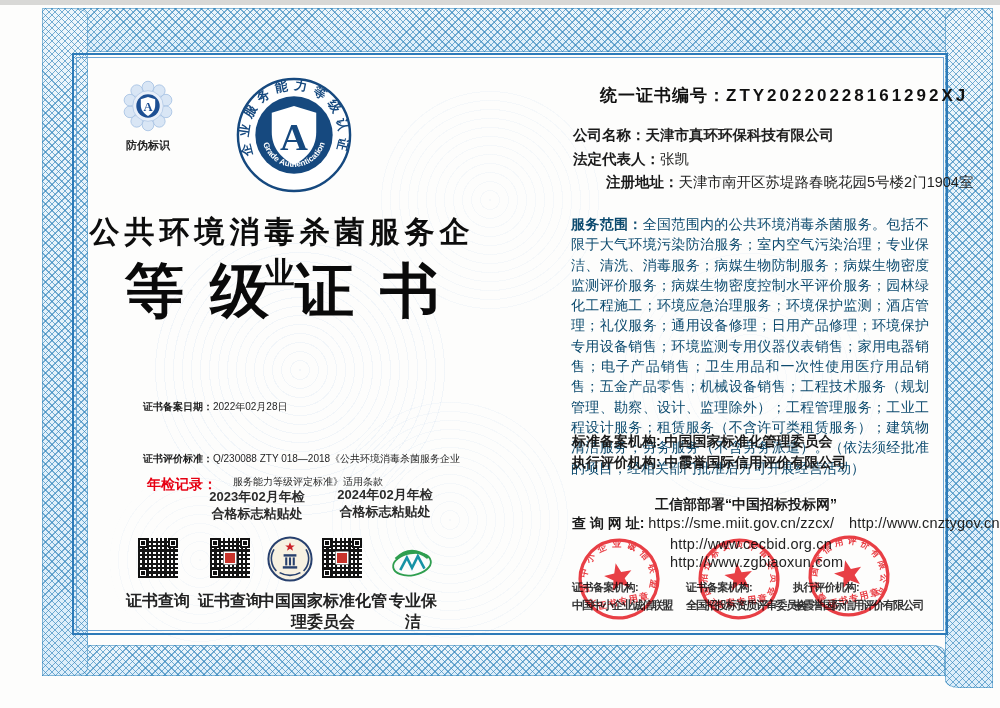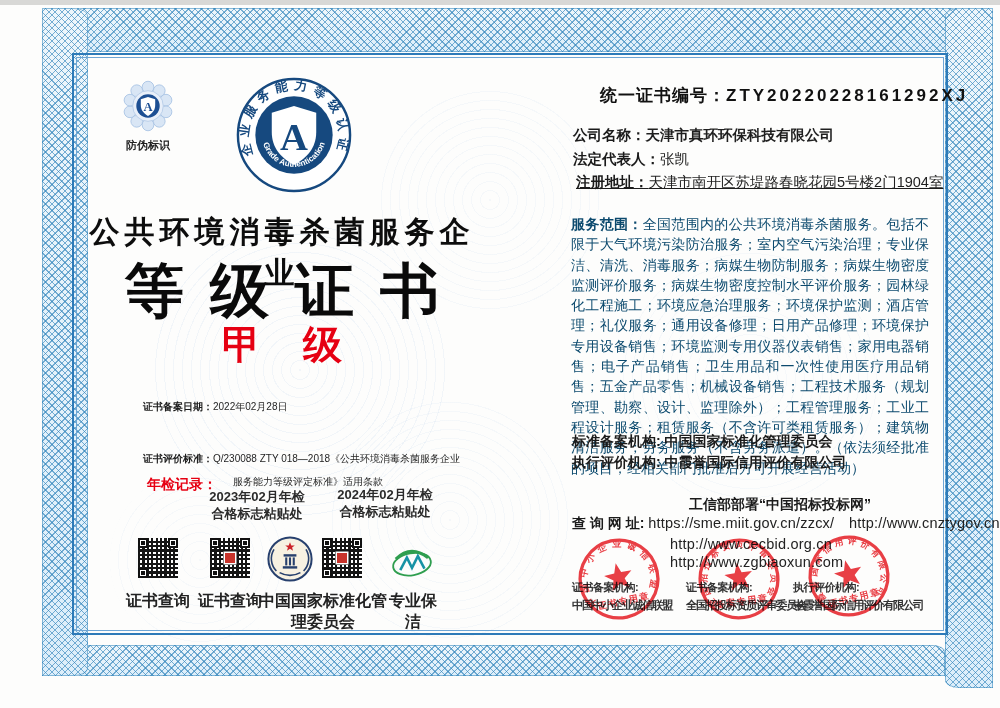--- a/index.html
+++ b/index.html
@@ -120,27 +120,26 @@
   <div class="abs certno">
     <span>统一证书编号：</span><span class="num">ZTY20220228161292XJ</span>
   </div>
 
   <div class="abs cline" style="left:573px;top:126px;">
     <span class="lbl">公司名称：</span><span class="val b">天津市真环环保科技有限公司</span>
   </div>
   <div class="abs cline" style="left:573px;top:150px;">
     <span class="lbl">法定代表人：</span><span class="val">张凯</span>
   </div>
-  <div class="abs cline" style="left:576px;top:173px;text-decoration:underline;">
+  <div class="abs cline" style="left:606px;top:173px;">
     <span class="lbl">注册地址：</span><span class="val">天津市南开区苏堤路春晓花园5号楼2门1904室</span>
   </div>
 
   <div class="abs t1">公共环境消毒杀菌服务企业</div>
   <div class="abs t2">等级证书</div>
-  <div class="abs t3">甲级</div>
 
   <div class="abs dline" style="top:376px;">
     <span class="lbl">证书备案日期：</span><span class="val">2022年02月28日</span>
   </div>
   <div class="abs dline" style="top:428px;">
     <span class="lbl">证书评价标准：</span><span class="val">Q/230088 ZTY 018—2018《公共环境消毒杀菌服务企业</span>
   </div>
   <div class="abs dline" style="top:451px;left:233px;">
     <span class="val">服务能力等级评定标准》适用条款</span>
   </div>
@@ -156,21 +155,21 @@
   </div>
 
   <div class="abs scope"><b>服务范围：</b><span>全国范围内的公共环境消毒杀菌服务。包括不限于大气环境污染防治服务；室内空气污染治理；专业保洁、清洗、消毒服务；病媒生物防制服务；病媒生物密度监测评价服务；病媒生物密度控制水平评价服务；园林绿化工程施工；环境应急治理服务；环境保护监测；酒店管理；礼仪服务；通用设备修理；日用产品修理；环境保护专用设备销售；环境监测专用仪器仪表销售；家用电器销售；电子产品销售；卫生用品和一次性使用医疗用品销售；五金产品零售；机械设备销售；工程技术服务（规划管理、勘察、设计、监理除外）；工程管理服务；工业工程设计服务；租赁服务（不含许可类租赁服务）；建筑物清洁服务；劳务服务（不含劳务派遣）。（依法须经批准的项目，经相关部门批准后方可开展经营活动）</span></div>
 
   <div class="abs aline" style="top:433px;">
     <b>标准备案机构:</b> <span class="b">中国国家标准化管理委员会</span>
   </div>
   <div class="abs aline" style="top:454px;">
     <b>执行评价机构:</b> <span class="b">中霞誉国际信用评价有限公司</span>
   </div>
-  <div class="abs aline" style="top:496px;left:689px;">
+  <div class="abs aline" style="top:496px;left:655px;">
     <span class="b">工信部部署“中国招标投标网”</span>
   </div>
   <div class="abs aline" style="top:514px;">
     <b>查 询 网 址:</b> <span class="urlline">https://sme.miit.gov.cn/zzcx/　http://www.cnztygov.cn</span>
   </div>
   <div class="abs aline urlline" style="top:535px;left:655px;margin-left:15px;">
     <span>http://www.cecbid.org.cn　　http://www.zgbiaoxun.com</span>
   </div>
 
   <div class="qr" style="left:138px;top:538px;">

